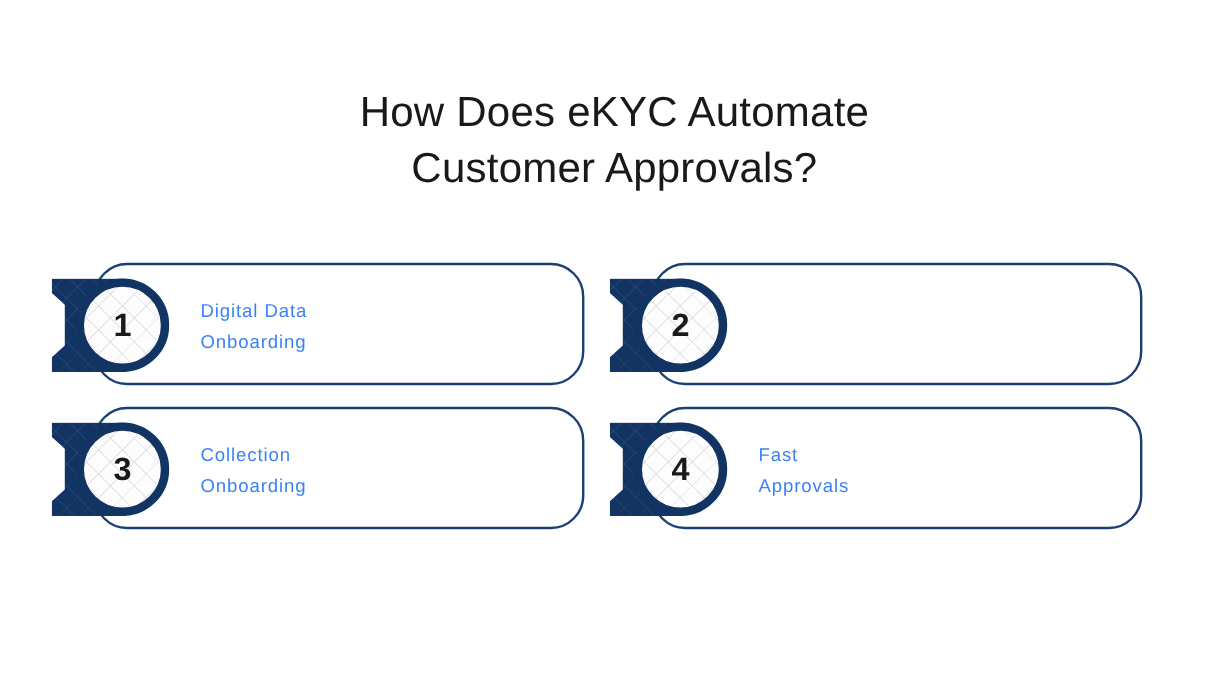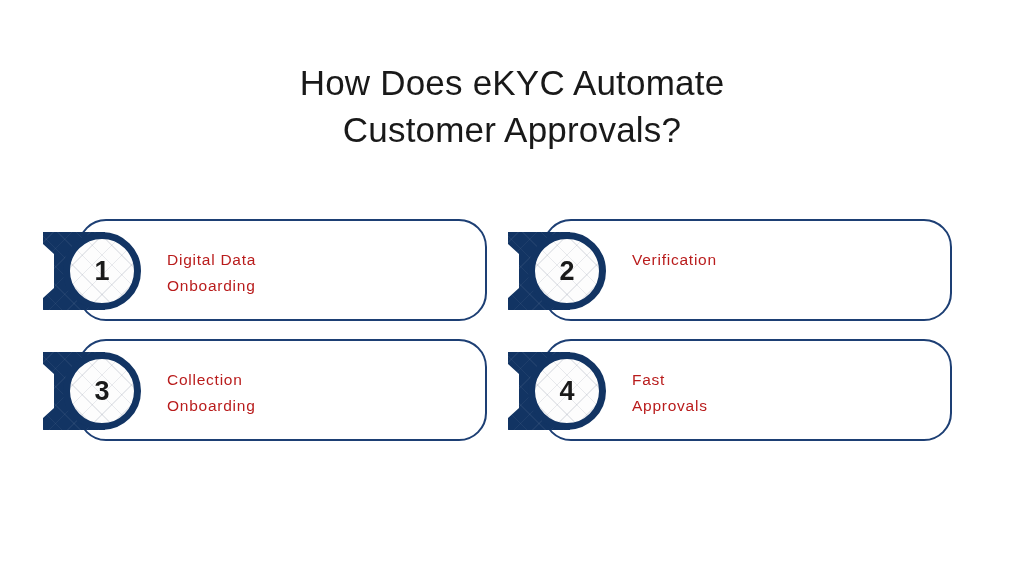--- a/index.html
+++ b/index.html
@@ -12,21 +12,21 @@
     background: #ffffff;
     font-family: "Liberation Sans", sans-serif;
     overflow: hidden;
     position: relative;
   }
 
   
   .title-block {
     position: absolute;
     left: 0;
-    top: 59px;
+    top: 70px;
     width: 1024px;
     text-align: center;
   }
   .title-line {
     display: block;
     font-size: 35px;
     font-weight: 500;
     color: #191919;
     letter-spacing: 0.2px;
     line-height: 47px;
@@ -124,21 +124,21 @@
   .card-text {
     position: absolute;
     left: 124px;
     top: 28px;
     width: 300px;
   }
   .card-line {
     display: block;
     font-size: 15.5px;
     font-weight: 400;
-    color: #b91c1c;
+    color: #3b82f6;
     letter-spacing: 0.75px;
     line-height: 26px;
     white-space: nowrap;
   }
 </style>
 </head>
 <body>
 
 <div class="title-block">
   <span class="title-line">How Does eKYC Automate</span>
@@ -159,21 +159,20 @@
     </div>
   </div>
 
   <div class="card-wrap col-right row-top">
     <div class="card-panel"></div>
     <div class="badge-shape"></div>
     <div class="badge-circle">
       <span class="badge-number">2</span>
     </div>
     <div class="card-text">
-      <span class="card-line">Verification</span>
     </div>
   </div>
 
   <div class="card-wrap col-left row-bottom">
     <div class="card-panel"></div>
     <div class="badge-shape"></div>
     <div class="badge-circle">
       <span class="badge-number">3</span>
     </div>
     <div class="card-text">

